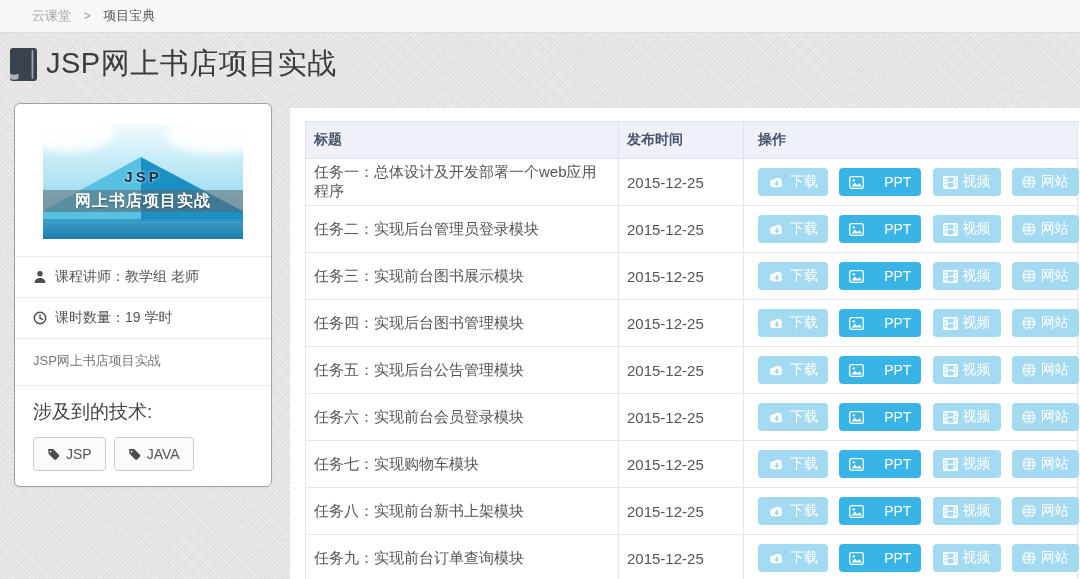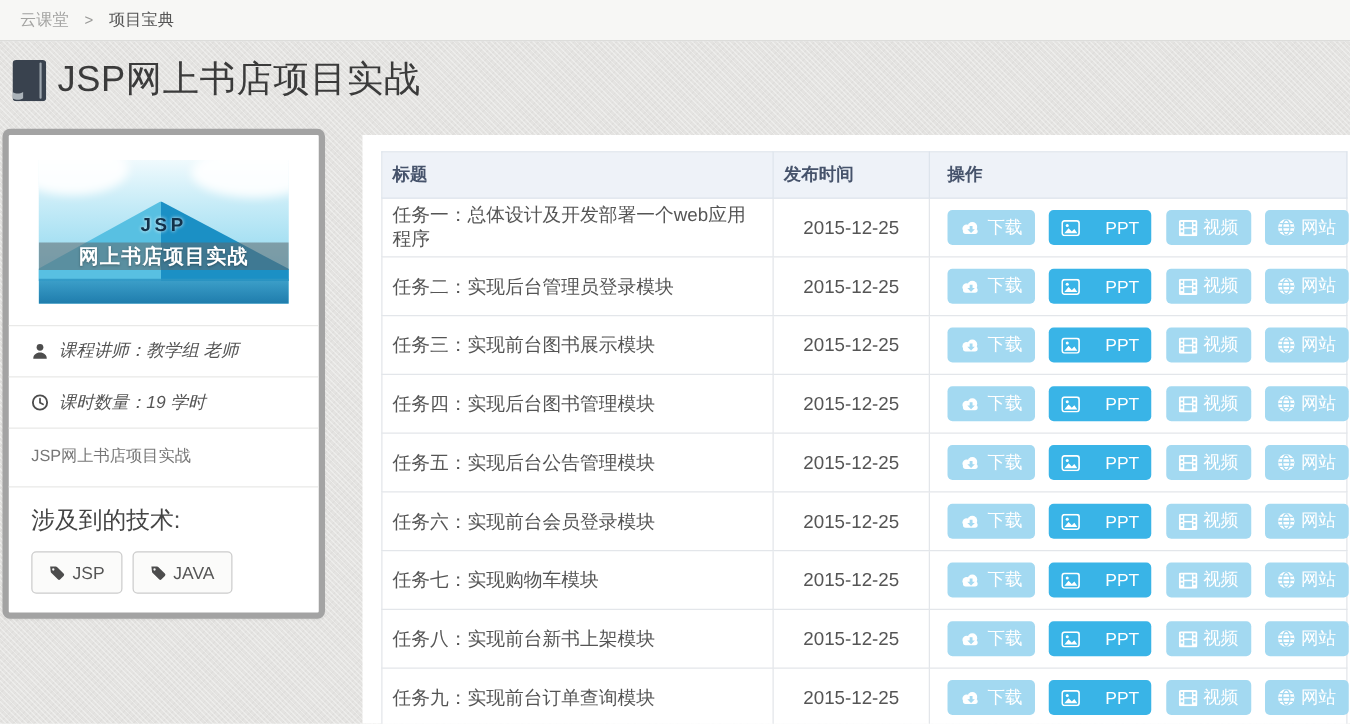--- a/index.html
+++ b/index.html
@@ -12,38 +12,38 @@
       repeating-linear-gradient(45deg, rgba(255,255,255,.35) 0 1px, transparent 1px 3px),
       repeating-linear-gradient(135deg, rgba(0,0,0,.025) 0 1px, transparent 1px 4px);
     color: #555;
   }
 
   
   .topbar {
     position: absolute; top: 0; left: 0; right: 0; height: 33px;
     background: #f7f7f5; border-bottom: 1px solid #dcdcda;
   }
-  .crumbs { padding: 0 16px; line-height: 32px; font-size: 13px; color: #555; }
+  .crumbs { padding: 0 32px; line-height: 32px; font-size: 13px; color: #555; }
   .crumb-home { color: #a3a3a1; cursor: pointer; }
   .crumb-sep { color: #9a9a98; margin: 0 9px; font-size: 12px; }
   .crumb-current { color: #555; }
 
   
   .page-head {
     position: absolute; top: 33px; left: 10px; height: 62px;
     display: flex; align-items: center; gap: 9px;
   }
   .page-head h1 {
     font-size: 29px; font-weight: 500; color: #3b3b3b; letter-spacing: .5px;
   }
 
   
   .sidebar {
-    position: absolute; left: 2px; top: 103px; width: 258px;
-    background: #fff; border: 5px solid #a3a3a3; border-radius: 6px;
+    position: absolute; left: 14px; top: 103px; width: 258px;
+    background: #fff; border: 1px solid #a3a3a3; border-radius: 6px;
     box-shadow: 0 1px 2px rgba(0,0,0,.05);
   }
   .course-img {
     position: relative; width: 200px; height: 115px; margin: 20px auto 17px;
     overflow: hidden;
     background: linear-gradient(180deg, #f0fafd 0%, #c5ebf7 32%, #9bdcf1 68%, #83d3ec 100%);
   }
   .cloud { position: absolute; background: rgba(255,255,255,.9); border-radius: 50%; filter: blur(4px); }
   .cloud.c1 { left: -18px; top: -14px; width: 90px; height: 42px; }
   .cloud.c2 { right: -22px; top: -10px; width: 100px; height: 40px; }
@@ -65,21 +65,21 @@
   .img-band {
     position: absolute; top: 66px; left: 0; right: 0; height: 22px;
     background: rgba(92,102,106,.55);
     display: flex; align-items: center; justify-content: center;
     color: #fff; font-size: 16px; font-weight: bold; letter-spacing: 1px;
     text-shadow: 0 1px 2px rgba(0,0,0,.35);
   }
   .info-item {
     display: flex; align-items: center; gap: 8px;
     padding: 11px 18px; border-top: 1px solid #e9e9e8;
-    font-size: 14px; color: #555; font-style: italic;
+    font-size: 14px; color: #555;
   }
   .side-section { padding: 13px 18px 15px; border-top: 1px solid #e9e9e8; }
   .side-section h3 { font-size: 19px; font-weight: 400; color: #454545; margin-bottom: 12px; }
   .side-section p { font-size: 13px; color: #777; }
   .tags { display: flex; gap: 8px; }
   .tag {
     display: inline-flex; align-items: center; gap: 6px;
     padding: 8px 13px; font-size: 14px; color: #555;
     background: #fbfbfa; border: 1px solid #ccc; border-radius: 4px; cursor: pointer;
     font-family: inherit;
@@ -95,21 +95,21 @@
     background: #eef2f8; border: 1px solid #dde4ec;
     font-size: 14px; font-weight: bold; color: #46536b;
     padding: 9px 8px; text-align: left;
   }
   .task-table td {
     border: 1px solid #e3e6ea; height: 47px;
     font-size: 15px; color: #555; padding: 0 8px;
     background: #fff;
   }
   .c-title { width: 313px; }
-  .c-date  { width: 125px; text-align: center; }
+  .c-date  { width: 125px; }
   .c-actions { width: 334px; }
   th.c-actions { text-align: left; padding-left: 14px; }
   td.c-actions { padding-left: 14px; white-space: nowrap; }
 
   .btn {
     display: inline-flex; align-items: center; gap: 5px;
     height: 28px; padding: 0 10px; margin-right: 7px;
     border: none; border-radius: 4px; cursor: pointer;
     color: #fff; font-size: 14px; font-family: inherit; vertical-align: middle;
   }

